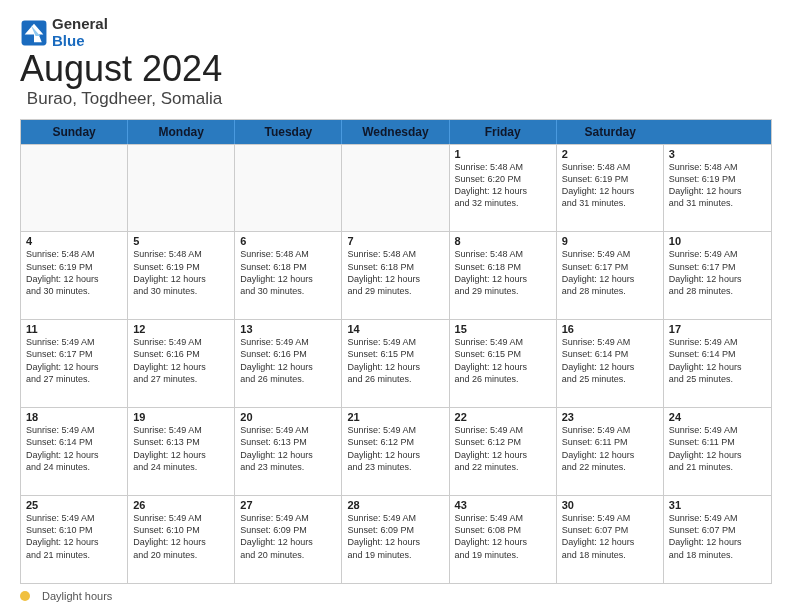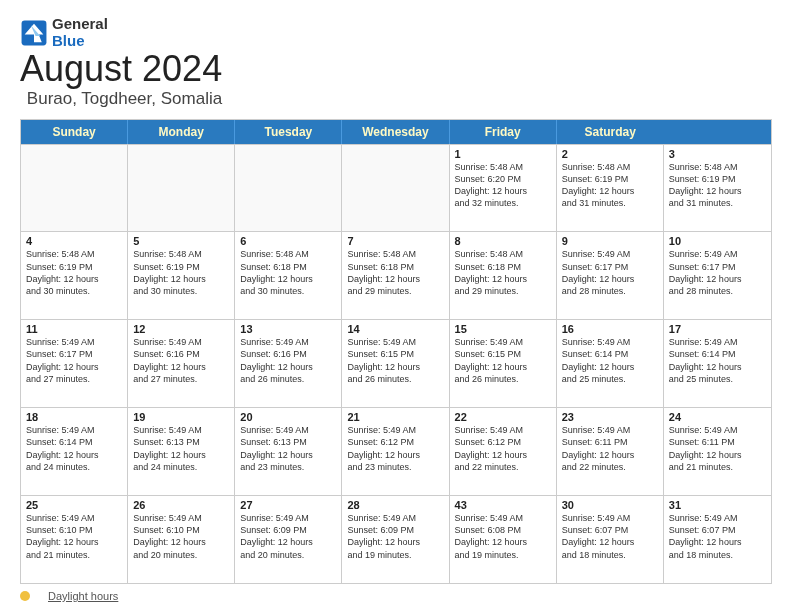--- a/index.html
+++ b/index.html
@@ -66,21 +66,21 @@
       display: flex;
       flex-direction: column;
       border: 1px solid #ccc;
     }
     .cal-header {
       display: grid;
       grid-template-columns: repeat(7, 1fr);
       background: #2a7abf;
     }
     .cal-header-cell {
-      color: #fef9c3;
+      color: #0f172a;
       font-size: 12px;
       font-weight: bold;
       text-align: center;
       padding: 5px 2px;
       border-right: 1px solid #4a9adf;
     }
     .cal-header-cell:last-child { border-right: none; }
     .cal-body {
       flex: 1;
       display: flex;
@@ -110,25 +110,24 @@
       margin-bottom: 1px;
     }
     .cell-text {
       font-size: 9px;
       color: #333;
       line-height: 1.35;
     }
     .footer {
       display: flex;
       align-items: center;
-      gap: 18px;
+      gap: 12px;
       margin-top: 6px;
       font-size: 11px;
       color: #555;
-      text-decoration: underline;
     }
     .footer-dot {
       width: 10px;
       height: 10px;
       background: #f0c040;
       border-radius: 50%;
       display: inline-block;
     }
   </style>
 </head>

